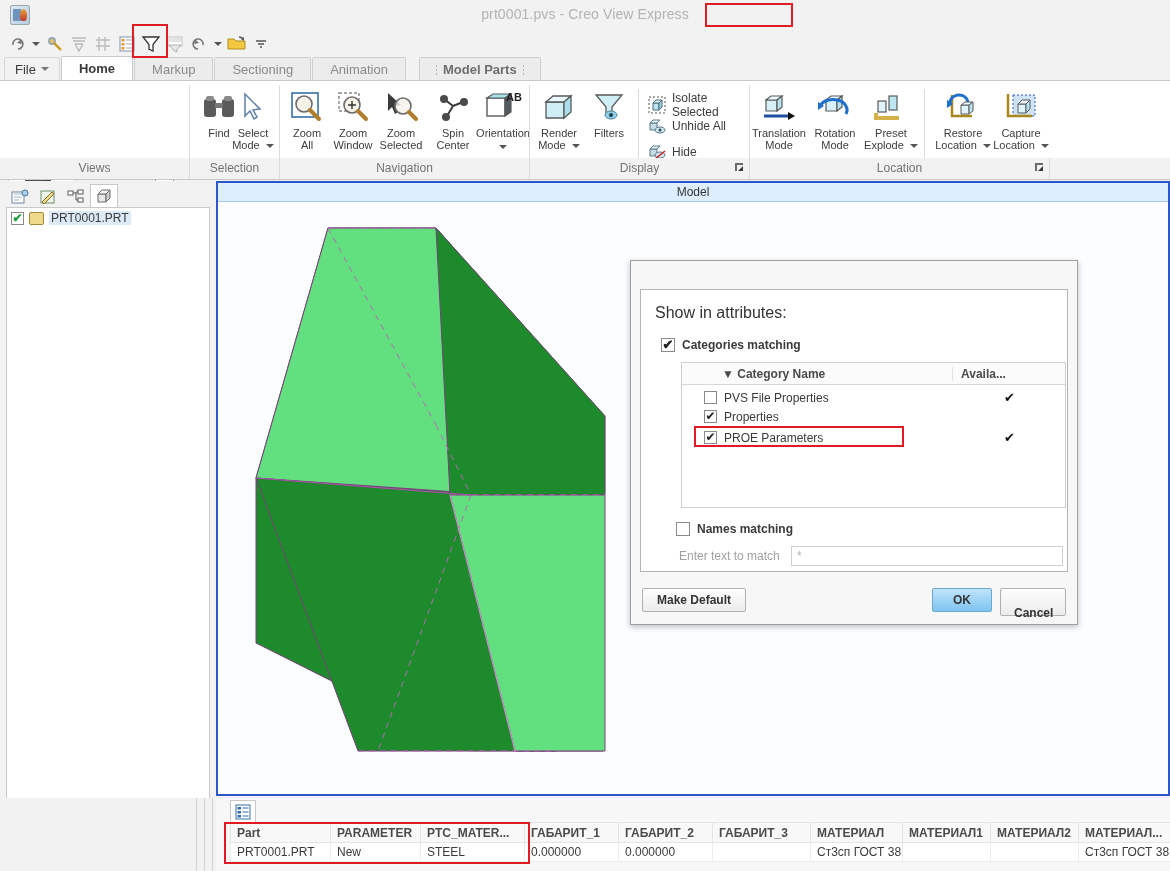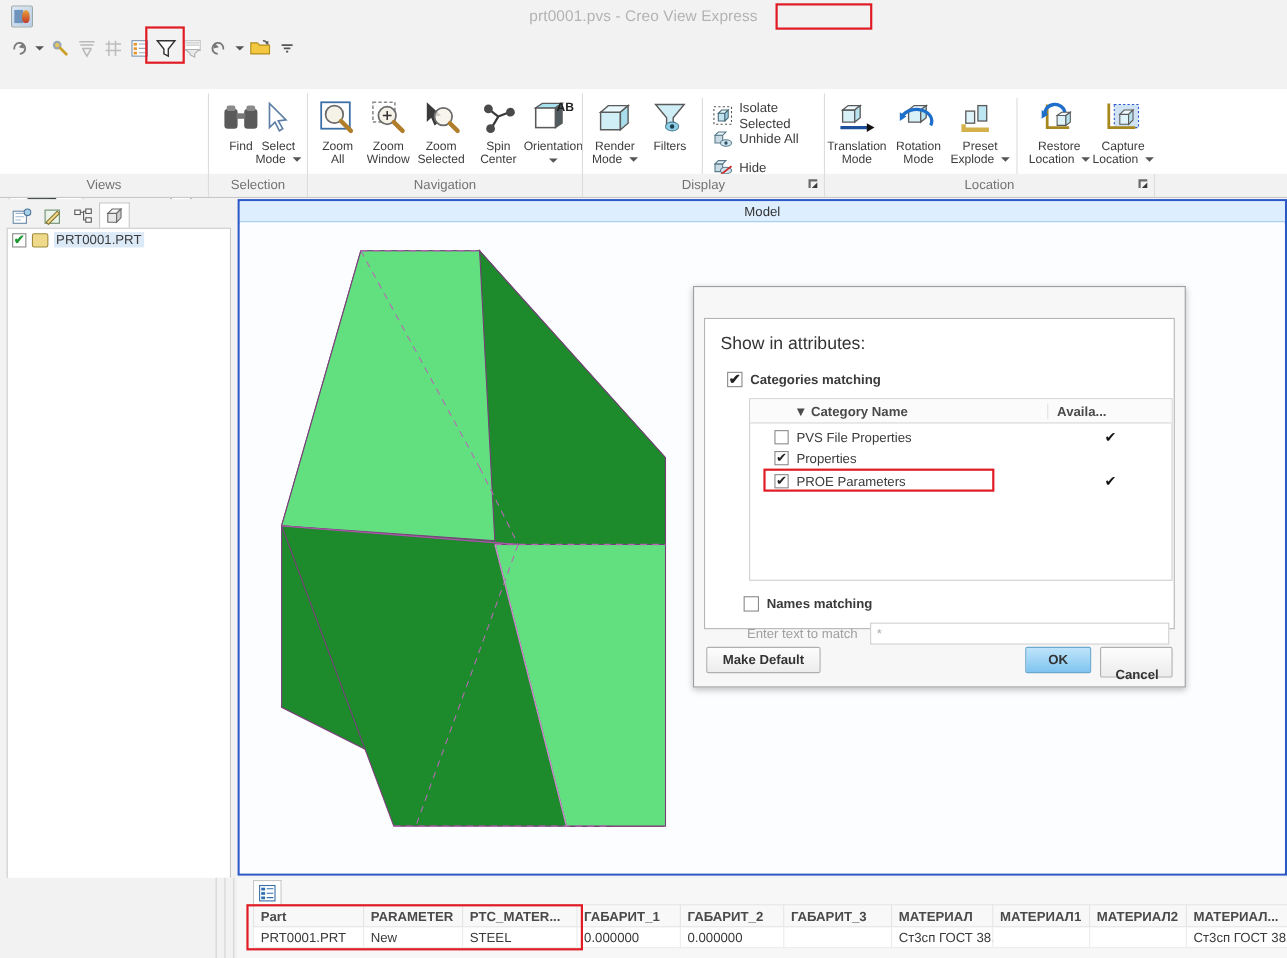--- a/index.html
+++ b/index.html
@@ -190,21 +190,21 @@
   .close-ico { font-size: 13px; font-weight: bold; color: #3a3a3a; line-height: 14px; }
   .dlg-body { position: absolute; left: 9px; top: 28px; right: 9px; height: 283px;
     background: #fff; border: 1px solid #b5b5b5; }
   .dlg-h1 { font-size: 16px; color: #333; padding: 14px 0 0 14px; }
   .cat-chk-row { display:flex; align-items:center; gap:7px; margin: 16px 0 0 20px; font-size: 12px;
      font-weight: bold; color: #3a3a3a; }
   .bigchk { width: 14px; height: 14px; border: 1px solid #8a8a8a; background:#fff;
      display:inline-flex; align-items:center; justify-content:center; flex:none; }
   .bigchk.on:after { content:'\2714'; font-size: 13px; color:#222; line-height: 12px; }
   .cat-list {
-    margin: 10px 0 0 40px; width: 385px; height: 166px; border: 1px solid #cfcfcf; background: #fff;
+    margin: 10px 0 0 40px; width: 385px; height: 146px; border: 1px solid #cfcfcf; background: #fff;
   }
   .cat-head { display:flex; height: 22px; border-bottom: 1px solid #d8d8d8; background:#fbfbfb;
      font-size: 12px; font-weight: bold; color:#4a4a4a; align-items:center; }
   .cat-head .c1 { width: 270px; padding-left: 40px; }
   .cat-head .c2 { flex: 1; padding-left: 8px; border-left: 1px solid #e2e2e2; }
   .cat-row { display:flex; height: 19px; align-items:center; font-size: 12px; color:#3a3a3a; position: relative;}
   .cat-row .c1 { width: 270px; display:flex; align-items:center; gap:7px; padding-left: 22px; }
   .cat-row .c2 { flex:1; text-align: left; padding-left: 52px; font-size: 13px; color:#111; }
   .rowchk { width: 13px; height: 13px; border: 1px solid #8a8a8a; background:#fff;
      display:inline-flex; align-items:center; justify-content:center; flex:none; }
@@ -341,20 +341,43 @@
         </svg>
     </div>
     <div class="qat-btn">
       <svg width="16" height="16" viewBox="0 0 16 16">
           <path d="M3 5h10M5 8h6M7 11h2" stroke="#555" stroke-width="1.6"></path>
         </svg>
     </div>
   </div>
   <div class="qat-hl-box"></div>
 
+  <div class="tabstrip">
+    <div class="tab filemenu">
+      <span>File</span>
+        <span class="caret-dn"></span>
+    </div>
+    <div class="tab active">
+      <span>Home</span>
+    </div>
+    <div class="tab">
+      <span>Markup</span>
+    </div>
+    <div class="tab">
+      <span>Sectioning</span>
+    </div>
+    <div class="tab">
+      <span>Animation</span>
+    </div>
+    <div class="tab float">
+      <span class="grip"></span>
+      <span>Model Parts</span>
+      <span class="grip"></span>
+    </div>
+  </div>
 
   <div class="ribbon">
 
     <div class="rgroup" style="left:0; width:190px;">
       <div class="viewthumb">
           <div class="blk"></div>
         </div>
       <div class="viewside">
         <div class="vs-row">
           <div class="tri-up"></div>

